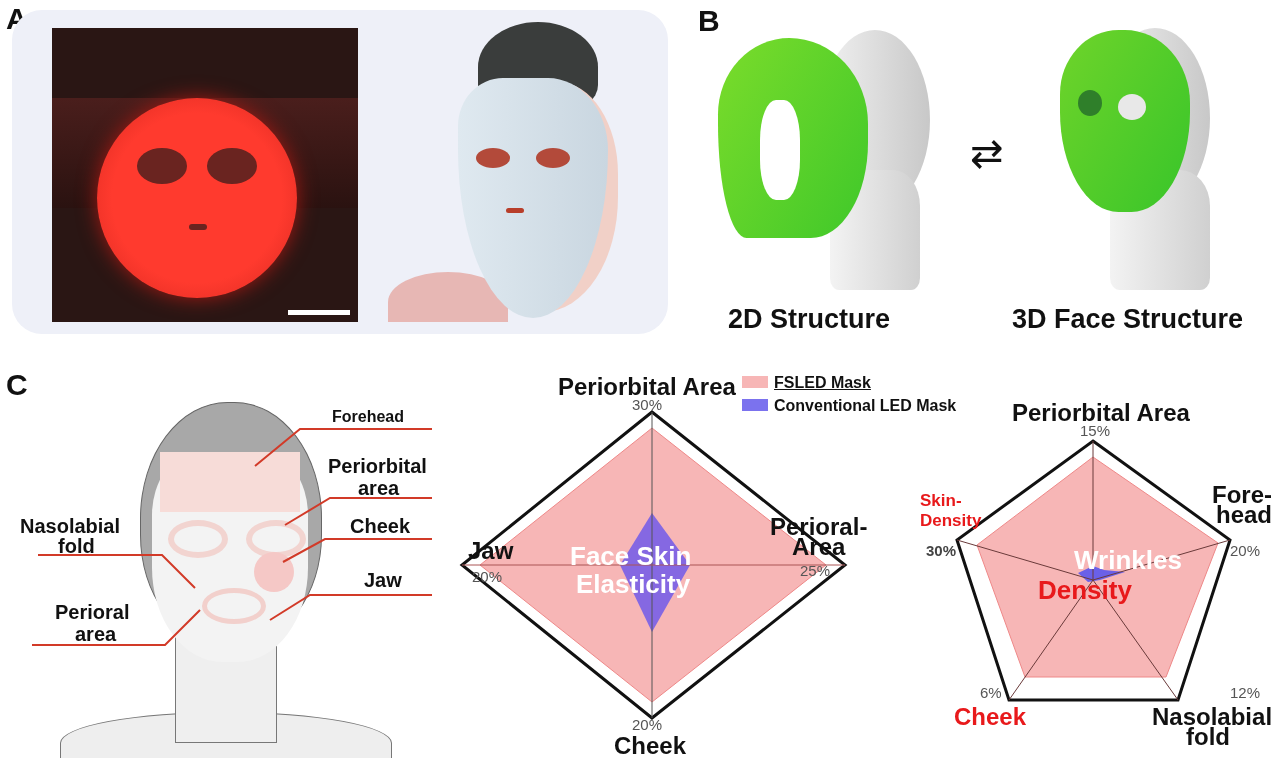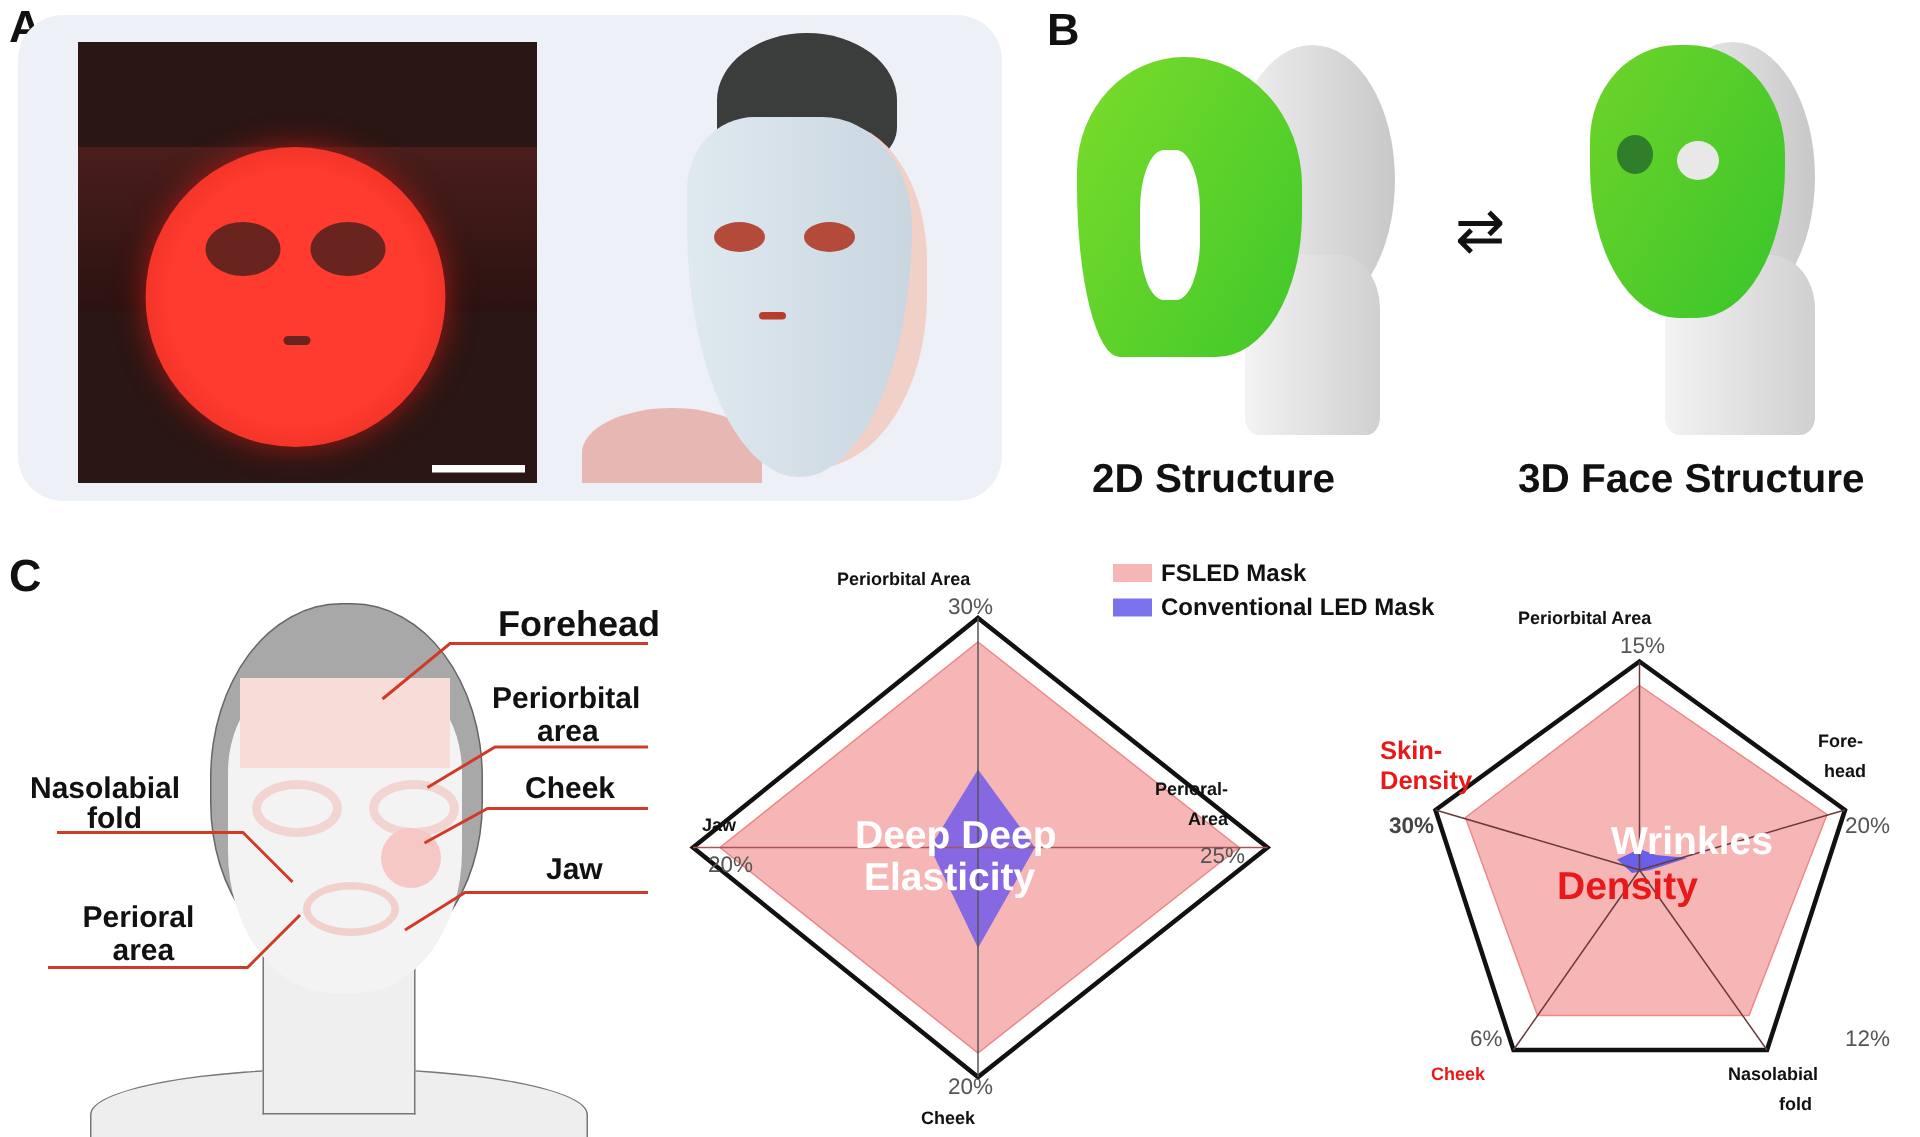--- a/index.html
+++ b/index.html
@@ -1,19 +1,19 @@
 <!DOCTYPE html>
 <html><head>
 <meta charset="utf-8">
 <style>
   html,body{margin:0;padding:0;background:#fff;}
   body{width:1280px;height:758px;position:relative;overflow:hidden;font-family:"Liberation Sans",sans-serif;}
   .panel-letter{position:absolute;font-weight:bold;font-size:30px;color:#111;font-family:"Liberation Sans",sans-serif;}
   .abs{position:absolute;}
-  .lbl{position:absolute;font-weight:bold;color:#111;font-size:12px;line-height:21px;text-align:center;}
+  .lbl{position:absolute;font-weight:bold;color:#111;font-size:24px;line-height:21px;text-align:center;}
   .pct{position:absolute;color:#555;font-size:15px;}
   .red{color:#e8191b;}
   .caption{position:absolute;font-weight:bold;font-size:27px;color:#111;}
   svg{position:absolute;left:0;top:0;}
 </style>
 </head>
 <body>
 
 <div class="panel-letter" style="left:6px;top:2px;">A</div>
 <div class="abs" style="left:12px;top:10px;width:656px;height:324px;background:#eef0f8;border-radius:30px;"></div>
@@ -68,21 +68,21 @@
 <svg width="1280" height="758">
   <g stroke="#d23a28" stroke-width="2" fill="none">
     <polyline points="432,429 300,429 255,466"></polyline>
     <polyline points="432,498 330,498 285,525"></polyline>
     <polyline points="432,539 325,539 283,562"></polyline>
     <polyline points="432,595 310,595 270,620"></polyline>
     <polyline points="38,555 162,555 195,588"></polyline>
     <polyline points="32,645 165,645 200,610"></polyline>
   </g>
 </svg>
-<div class="lbl" style="left:332px;top:406px;font-size:24px;">Forehead</div>
+<div class="lbl" style="left:332px;top:406px;font-size:16px;">Forehead</div>
 <div class="lbl" style="left:328px;top:456px;font-size:20px;">Periorbital</div>
 <div class="lbl" style="left:358px;top:478px;font-size:20px;">area</div>
 <div class="lbl" style="left:350px;top:516px;font-size:20px;">Cheek</div>
 <div class="lbl" style="left:364px;top:570px;font-size:20px;">Jaw</div>
 <div class="lbl" style="left:20px;top:516px;font-size:20px;">Nasolabial</div>
 <div class="lbl" style="left:58px;top:536px;font-size:20px;">fold</div>
 <div class="lbl" style="left:55px;top:602px;font-size:20px;">Perioral</div>
 <div class="lbl" style="left:75px;top:624px;font-size:20px;">area</div>
 
 <svg width="1280" height="758">
@@ -94,25 +94,25 @@
 </svg>
 <div class="lbl" style="left:558px;top:376px;">Periorbital Area</div>
 <div class="pct" style="left:632px;top:396px;">30%</div>
 <div class="lbl" style="left:770px;top:516px;">Perioral-</div>
 <div class="lbl" style="left:792px;top:536px;">Area</div>
 <div class="pct" style="left:800px;top:562px;">25%</div>
 <div class="lbl" style="left:468px;top:540px;">Jaw</div>
 <div class="pct" style="left:472px;top:568px;">20%</div>
 <div class="pct" style="left:632px;top:716px;">20%</div>
 <div class="lbl" style="left:614px;top:735px;">Cheek</div>
-<div class="lbl" style="left:570px;top:542px;color:#fff;font-size:26px;line-height:28px;">Deep Deep</div>
+<div class="lbl" style="left:570px;top:542px;color:#fff;font-size:26px;line-height:28px;">Face Skin</div>
 <div class="lbl" style="left:576px;top:570px;color:#fff;font-size:26px;line-height:28px;text-align:right;">Elasticity</div>
 
 <div class="abs" style="left:742px;top:376px;width:26px;height:12px;background:#f7b6b6;"></div>
-<div class="lbl" style="left:774px;top:372px;font-size:16px;text-align:left;">FSLED Mask</div>
+<div class="lbl" style="left:774px;top:372px;font-size:16px;text-align:left;text-decoration:underline;">FSLED Mask</div>
 <div class="abs" style="left:742px;top:399px;width:26px;height:12px;background:#7b72ee;"></div>
 <div class="lbl" style="left:774px;top:395px;font-size:16px;text-align:left;">Conventional LED Mask</div>
 
 <svg width="1280" height="758">
   <polygon points="1093,441 1230,540 1178,700 1009,700 957,540" fill="none" stroke="#111" stroke-width="3"></polygon>
   <polygon points="1093,457 1218,543 1166,677 1025,677 977,545" fill="#f7b6b6" stroke="#e88" stroke-width="1"></polygon>
   <polygon points="1093,566 1104,570 1125,572 1100,580 1088,582 1078,573" fill="#6a60e8"></polygon>
   <g stroke="#6a3a3a" stroke-width="1">
     <line x1="1093" y1="441" x2="1093" y2="580"></line>
     <line x1="1230" y1="540" x2="1093" y2="580"></line>

